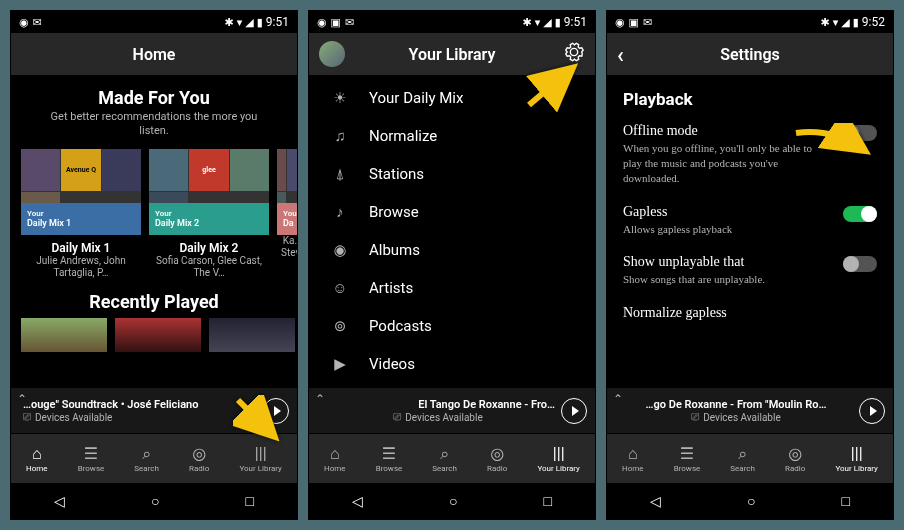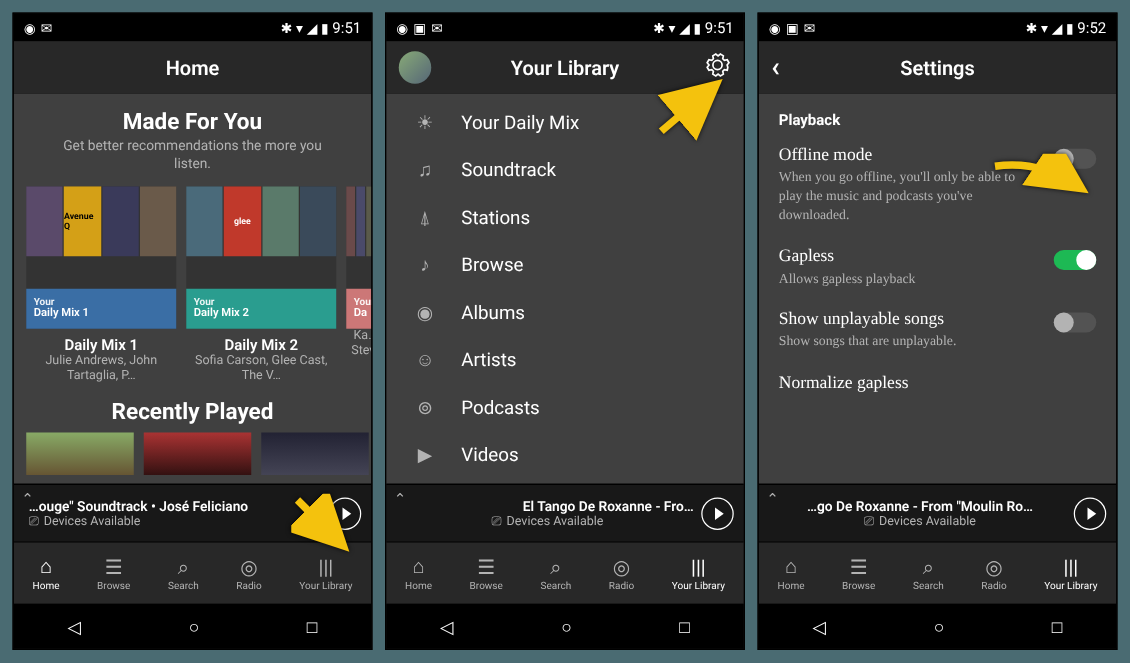--- a/index.html
+++ b/index.html
@@ -46,31 +46,31 @@
     font-weight: 600;
   }
   .header-left { position: absolute; left: 10px; }
   .header-right { position: absolute; right: 10px; }
   .avatar {
     width: 26px; height: 26px; border-radius: 50%;
     background: linear-gradient(135deg,#8a7,#567);
   }
   .gear { width: 22px; height: 22px; }
   .back-chevron { font-size: 22px; color: #fff; }
-  .content { flex: 1; overflow: hidden; background: #404040; }
+  .content { flex: 1; overflow: hidden; background: #000000; }
   .section-title { text-align: center; font-size: 18px; font-weight: 700; margin: 12px 0 2px; }
   .section-sub { text-align: center; font-size: 11px; color: #b3b3b3; padding: 0 26px 10px; line-height: 1.3; }
   .mixes-row { display: flex; gap: 8px; padding: 0 10px; overflow: hidden; }
   .mix-card { width: 120px; flex-shrink: 0; }
   .mix-cover {
-    width: 120px; height: 114px;
+    width: 120px; height: 86px;
     background: #333;
     position: relative;
     display: grid;
-    grid-template-columns: 1fr 1fr 1fr 1fr;
+    grid-template-columns: 1fr 1fr 1fr;
     grid-template-rows: 1fr 1fr;
     gap: 1px;
   }
   .mix-tile { background: #555; display:flex; align-items:center; justify-content:center; font-size:7px; color:#ddd; overflow:hidden; }
   .mix-band {
     position: absolute; bottom: 0; left: 0; right: 0;
     height: 32px;
     display: flex; flex-direction: column; justify-content: center;
     padding: 0 6px; font-size: 9px; font-weight: 600;
   }
@@ -79,21 +79,21 @@
   .mix-artists { text-align:center; font-size:10px; color:#b3b3b3; line-height:1.2; padding:0 4px; }
   .rp-row { display:flex; gap:8px; padding:0 10px; margin-top:6px; }
   .rp-card { width:86px; height:34px; background:#333; flex-shrink:0;}
   .lib-list { padding: 4px 0; }
   .lib-item {
     display: flex; align-items: center; gap: 18px;
     padding: 10px 20px; font-size: 15px; color: #fff;
   }
   .lib-icon { width: 22px; display:flex; justify-content:center; color:#b3b3b3;}
   .settings-body { padding: 14px 16px; }
-  .settings-section { font-size: 12px; font-weight: 700; margin-bottom: 14px; }
+  .settings-section { font-size: 17px; font-weight: 700; margin-bottom: 14px; }
   .setting-row { margin-bottom: 18px; position:relative;font-family:Liberation Serif, serif; }
   .setting-title { font-size: 14px; font-weight: 500; margin-bottom: 2px; }
   .setting-desc { font-size: 11px; color: #b3b3b3; line-height: 1.35; padding-right:50px;}
   .toggle {
     position: absolute; right: 0; top: 2px;
     width: 34px; height: 16px; border-radius: 8px;
     background: #535353;
   }
   .toggle::after {
     content:""; position:absolute; width:16px; height:16px; border-radius:50%;
@@ -286,21 +286,21 @@
     </div>
   </div>
   <div class="content">
     <div class="lib-list">
       <div class="lib-item">
           <span class="lib-icon">☀</span>
           <span>Your Daily Mix</span>
         </div>
       <div class="lib-item">
           <span class="lib-icon">♫</span>
-          <span>Soundtrack</span>
+          <span>Normalize</span>
         </div>
       <div class="lib-item">
           <span class="lib-icon">⍋</span>
           <span>Stations</span>
         </div>
       <div class="lib-item">
           <span class="lib-icon">♪</span>
           <span>Browse</span>
         </div>
       <div class="lib-item">
@@ -400,21 +400,21 @@
     </div>
 
 
     <div class="setting-row">
       <div class="setting-title">Gapless</div>
       <div class="setting-desc">Allows gapless playback</div>
       <div class="toggle on"></div>
     </div>
 
     <div class="setting-row">
-      <div class="setting-title">Show unplayable songs</div>
+      <div class="setting-title">Show unplayable that</div>
       <div class="setting-desc">Show songs that are unplayable.</div>
       <div class="toggle"></div>
     </div>
 
     <div class="setting-row" style="margin-bottom:0">
       <div class="setting-title">Normalize gapless</div>
     </div>
   </div>
   <div class="now-playing">
     <span class="np-chevron">⌃</span>

